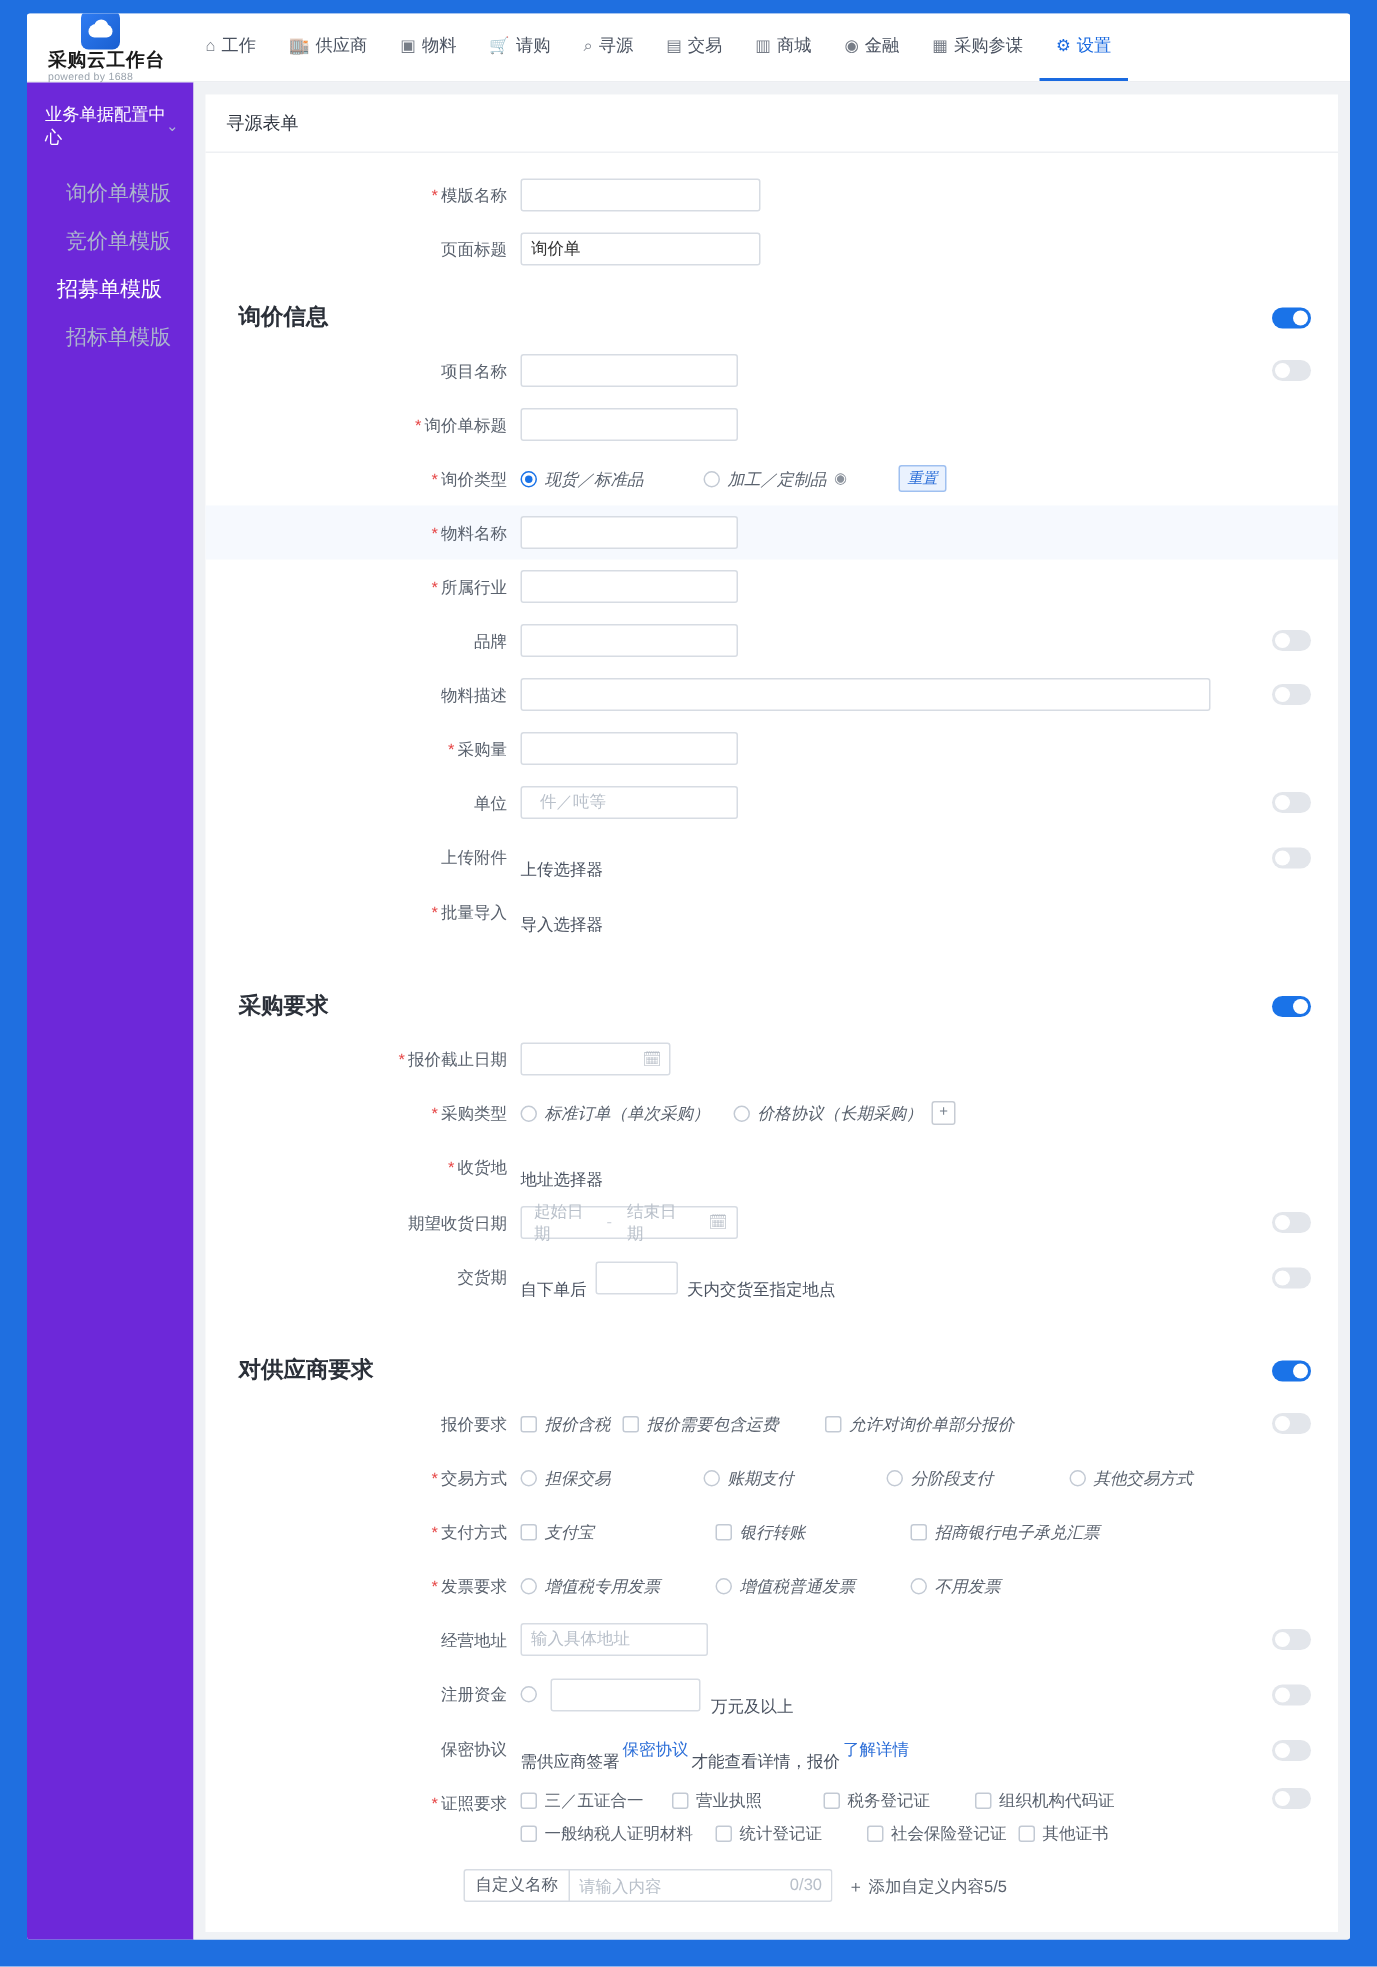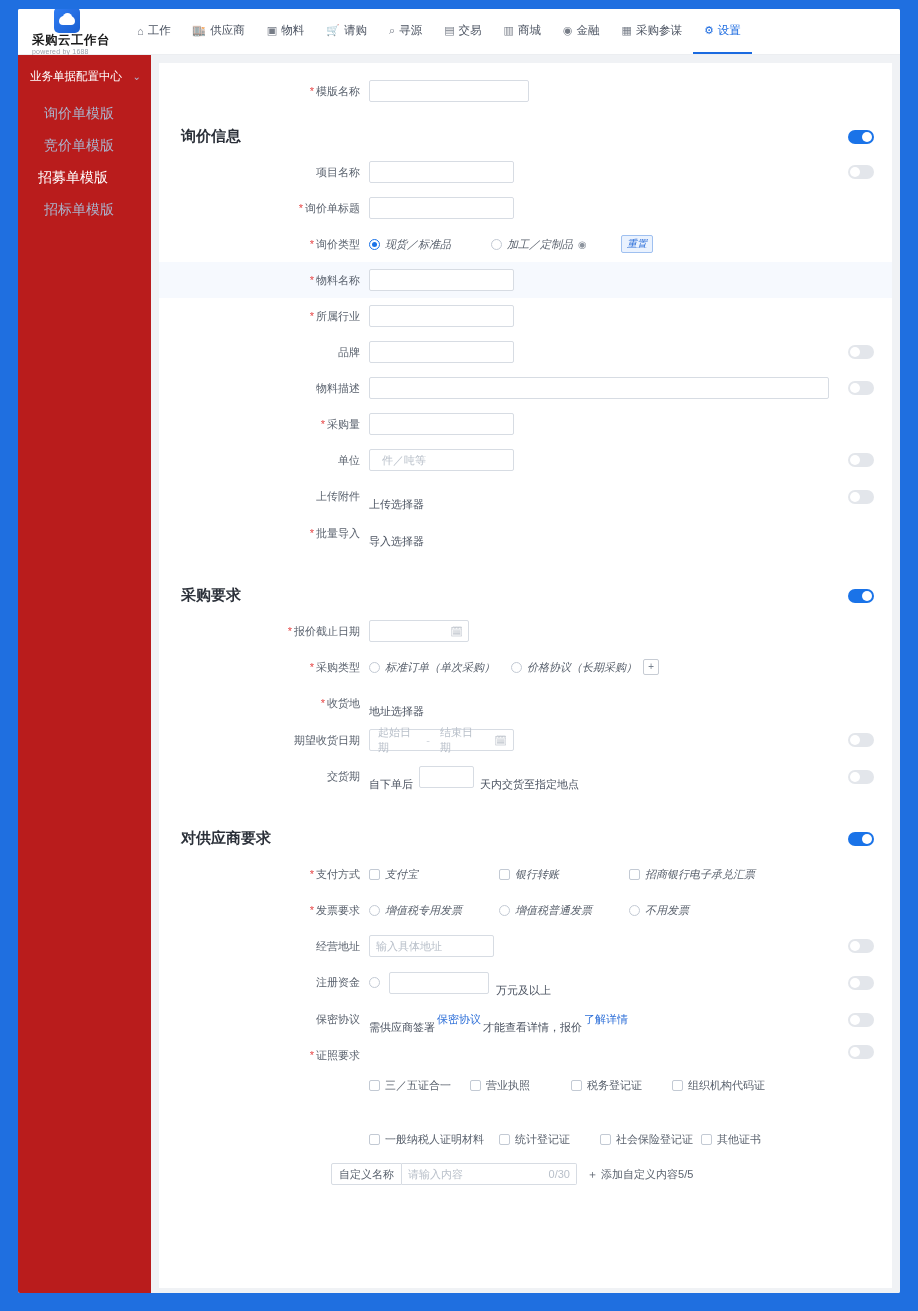--- a/index.html
+++ b/index.html
@@ -43,21 +43,21 @@
     padding:0 11px;height:45px;color:#4a5260;font-size:11.5px;
     cursor:pointer;border-bottom:2px solid transparent;box-sizing:border-box;
   }
   .nav-item .ico{font-size:11px;opacity:.75;}
   .nav-item.active{color:#1a6ae0;border-bottom-color:#1a6ae0;}
   .nav-item.active .ico{opacity:1;}
 
   
   .body{display:flex;height:1239px;}
   .sidebar{
-    width:133px;background:#b91c1c;color:#c6cde0;padding-top:14px;box-sizing:border-box;
+    width:111px;background:#6d28d9;color:#c6cde0;padding-top:14px;box-sizing:border-box;
   }
   .side-head{
     display:flex;align-items:center;justify-content:space-between;
     padding:0 10px 0 12px;font-size:11.5px;color:#fff;margin-bottom:14px;
   }
   .side-head .chev{font-size:10px;color:#aeb9d4;}
   .side-item{
     padding:7px 0 7px 26px;font-size:14px;color:#aab4cc;cursor:pointer;
   }
   .side-item.active{color:#fff;padding-left:20px;}
@@ -133,21 +133,21 @@
   }
   .range span{font-size:11px;color:#b9c0ca;padding:0 8px;}
   .range .sep{color:#d0d5dc;padding:0 2px;}
   .range .cal{margin-left:auto;padding-right:6px;color:#b0b7c1;font-size:10px;}
   .date-inp{
     width:100px;height:22px;border:1px solid #d7dce3;border-radius:2px;background:#fff;
     display:inline-flex;align-items:center;justify-content:flex-end;box-sizing:border-box;
     padding-right:5px;color:#b0b7c1;font-size:10px;
   }
   .cb-grid{display:flex;flex-wrap:wrap;gap:0;width:620px;}
-  .cb-grid .cbox{width:101px;margin-bottom:7px;margin-top:32px;}
+  .cb-grid .cbox{width:101px;margin-bottom:7px;}
   .cb-grid .cbox.wide{width:130px;}
   .custom-row{display:flex;align-items:center;padding-left:172px;margin-top:6px;}
   .custom-name{
     border:1px solid #d7dce3;border-radius:2px 0 0 2px;height:22px;line-height:20px;
     padding:0 7px;font-size:11px;color:#5a626e;background:#fff;box-sizing:border-box;
   }
   .custom-inp{
     border:1px solid #d7dce3;border-left:none;border-radius:0 2px 2px 0;height:22px;
     width:175px;display:flex;align-items:center;justify-content:space-between;
     padding:0 6px;font-size:11px;color:#b9c0ca;background:#fff;box-sizing:border-box;
@@ -224,26 +224,31 @@
         <span class="chev">⌄</span>
       </div>
       <div class="side-item">询价单模版</div>
       <div class="side-item">竞价单模版</div>
       <div class="side-item active">招募单模版</div>
       <div class="side-item">招标单模版</div>
     </div>
 
     <div class="content">
       <div class="card">
+        <div class="card-title">寻源表单</div>
 
         <div class="form">
 
           <div class="row">
             <div class="lbl req">模版名称</div>
             <div class="inp w160"></div>
+          </div>
+          <div class="row">
+            <div class="lbl">页面标题</div>
+            <div class="inp w160">询价单</div>
           </div>
 
           <div class="sec-head">
             <div class="sec-title">询价信息</div>
             <div class="sw on"></div>
           </div>
           <div class="row">
             <div class="lbl">项目名称</div>
             <div class="inp w145"></div>
             <div class="sw off row-sw"></div>
@@ -353,20 +358,59 @@
             <div class="sw off row-sw"></div>
           </div>
 
           <div class="sp"></div>
 
           <div class="sec-head">
             <div class="sec-title">对供应商要求</div>
             <div class="sw on"></div>
           </div>
           <div class="row">
+            <div class="lbl">报价要求</div>
+            <div class="radio-wrap">
+              <label class="cbox" style="width:68px">
+                  <i></i>
+                  <span>报价含税</span>
+                </label>
+              <label class="cbox" style="width:135px">
+                  <i></i>
+                  <span>报价需要包含运费</span>
+                </label>
+              <label class="cbox" style="width:auto">
+                  <i></i>
+                  <span>允许对询价单部分报价</span>
+                </label>
+            </div>
+            <div class="sw off row-sw"></div>
+          </div>
+          <div class="row">
+            <div class="lbl req">交易方式</div>
+            <div class="radio-wrap">
+              <label class="radio">
+                  <i></i>
+                  <span>担保交易</span>
+                </label>
+              <label class="radio">
+                  <i></i>
+                  <span>账期支付</span>
+                </label>
+              <label class="radio">
+                  <i></i>
+                  <span>分阶段支付</span>
+                </label>
+              <label class="radio">
+                  <i></i>
+                  <span>其他交易方式</span>
+                </label>
+            </div>
+          </div>
+          <div class="row">
             <div class="lbl req">支付方式</div>
             <div class="radio-wrap">
               <label class="cbox w2">
                   <i></i>
                   <span>支付宝</span>
                 </label>
               <label class="cbox w2">
                   <i></i>
                   <span>银行转账</span>
                 </label>

